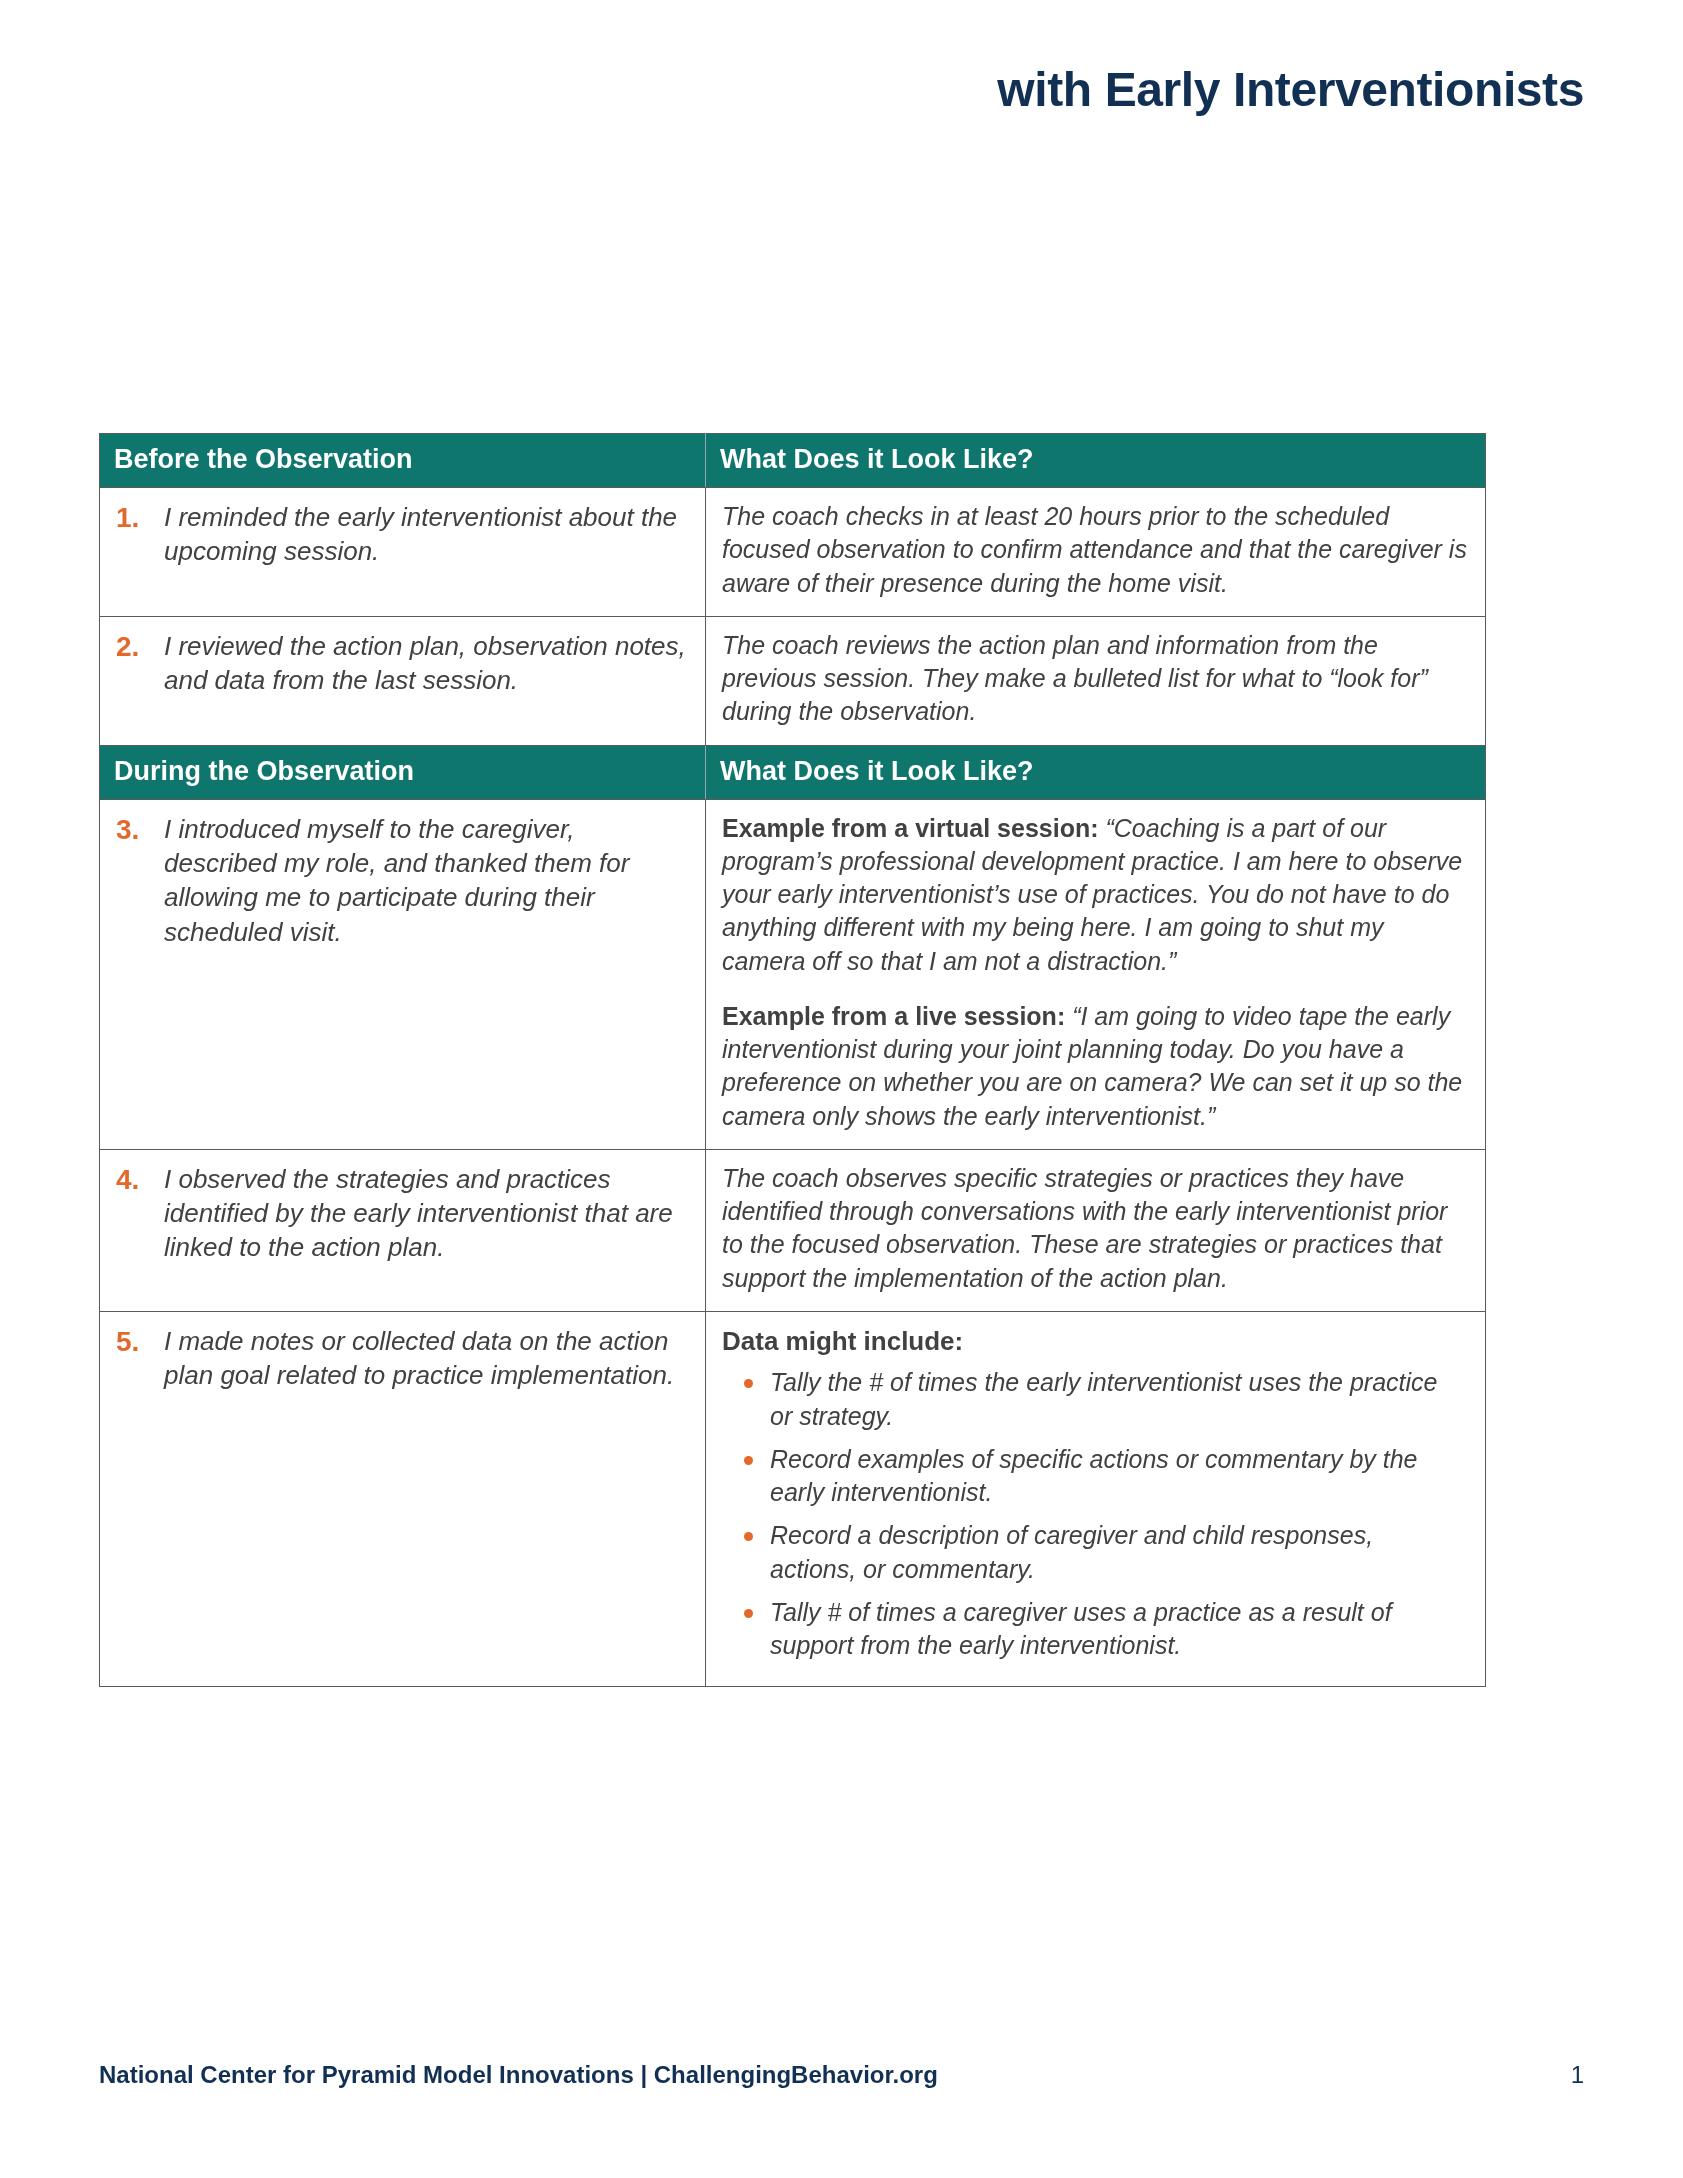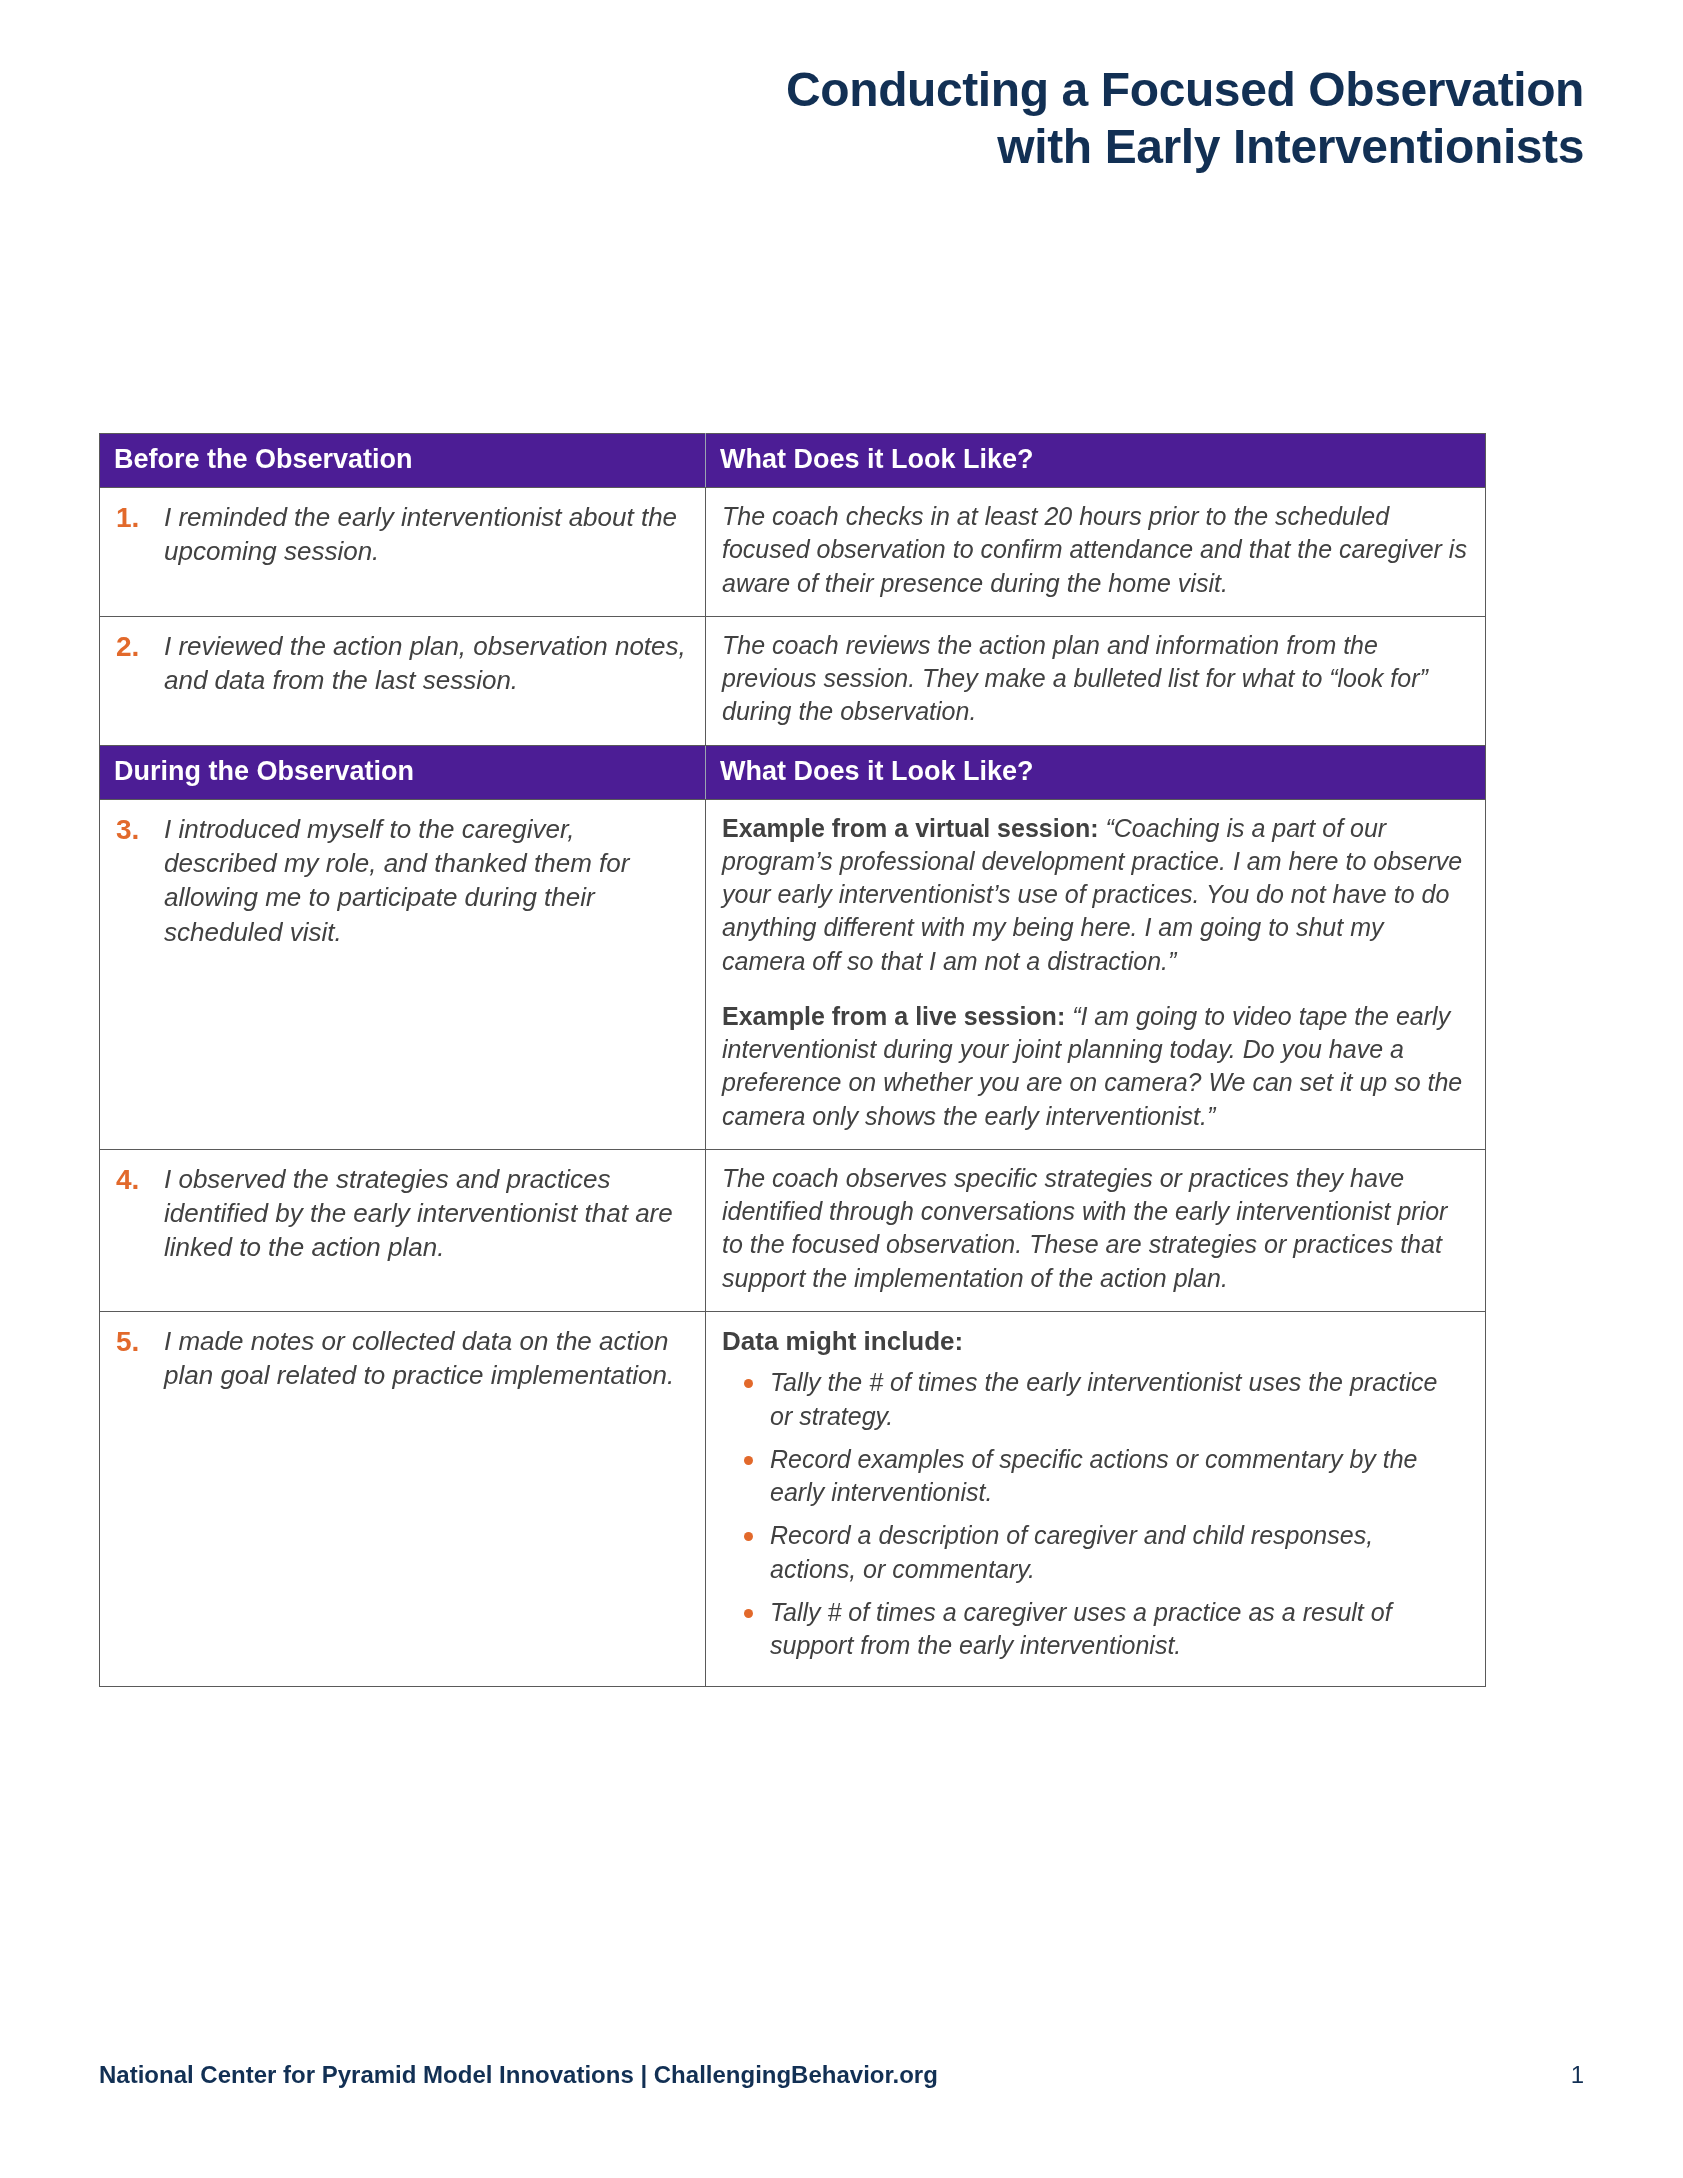--- a/index.html
+++ b/index.html
@@ -83,21 +83,21 @@
     position: absolute;
     left: 99px;
     top: 433px;
     width: 1386px;
     border-collapse: collapse;
     table-layout: fixed;
   }
   .tbl td, .tbl th { vertical-align: top; padding: 0; }
 
   .sec-head td {
-    background: #4c1d95;
+    background: #0f766e;
     color: #ffffff;
     font-size: 27px;
     font-weight: bold;
     padding: 10px 14px 12px 14px;
     border: 1px solid #5a5a5a;
     line-height: 1.15;
   }
   .sec-head td.col-left { border-right: 1px solid #9aa4b0; }
 
   .row td {
@@ -200,21 +200,20 @@
 </style>
 </head>
 <body>
 
 <div class="page">
 
   <div class="header">
 
 
     <div class="doc-title">
-      <div>Conducting a Focused Observation</div>
       <div>with Early Interventionists</div>
     </div>
   </div>
 
 
   <table class="tbl">
     <colgroup>
       <col style="width:606px">
       <col style="width:780px">
     </colgroup>

